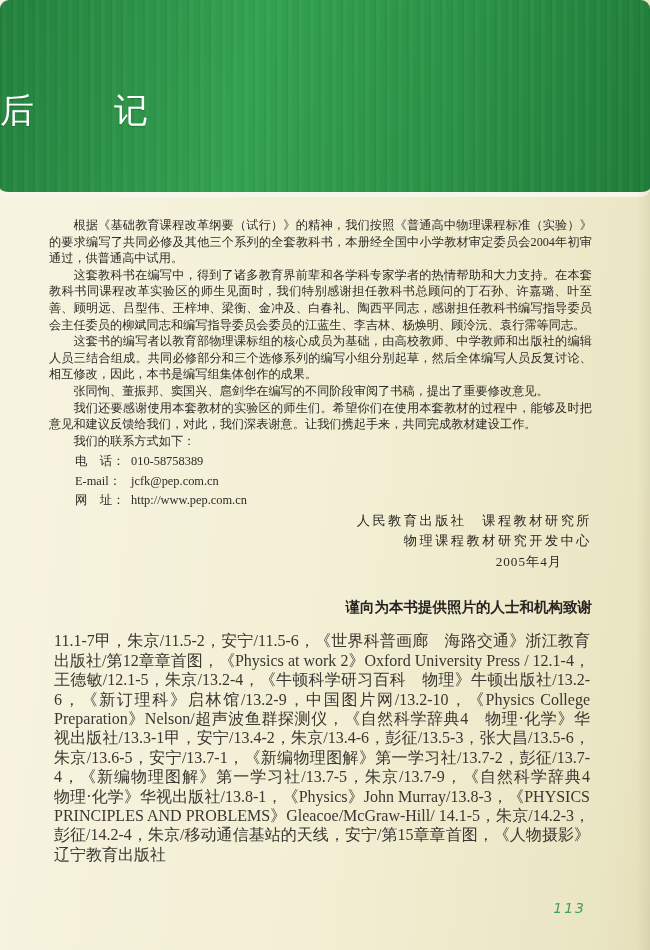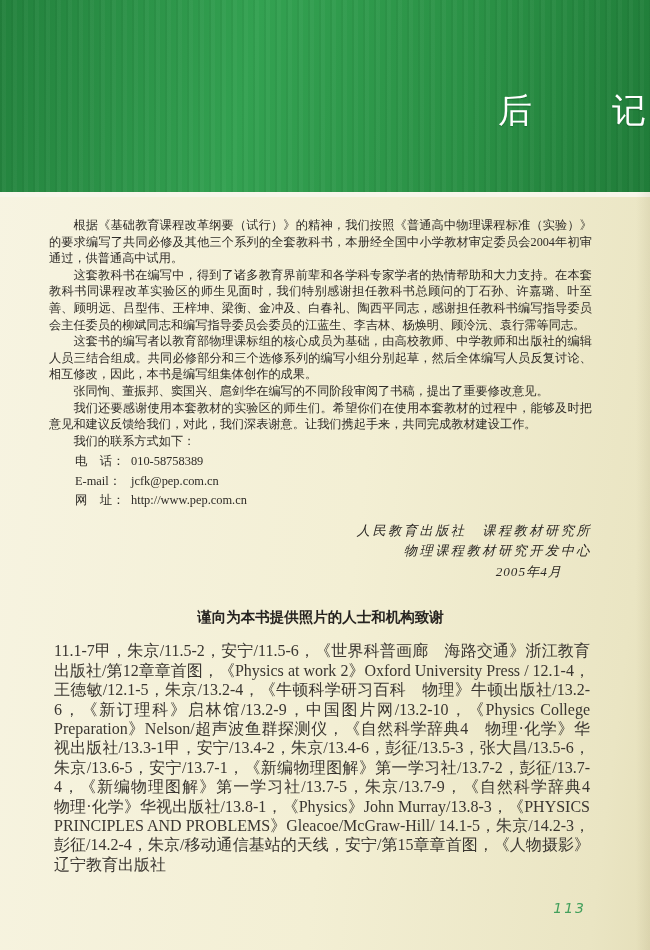--- a/index.html
+++ b/index.html
@@ -10,52 +10,52 @@
     font-family:"Liberation Serif",serif;
     color:#2e2b27;
     overflow:hidden;
   }
   .header {
     height:192px;
     background:
       repeating-linear-gradient(90deg, rgba(0,40,10,0.05) 0 2px, rgba(255,255,255,0.03) 2px 6px, rgba(0,0,0,0) 6px 11px),
       linear-gradient(100deg,#23813d 0%,#33a151 38%,#2a9045 72%,#207c39 100%);
     border-bottom:5px solid #f8f6ea;
-    text-align:right;
+    text-align:left;
+    border-radius:9px;
   }
   .page-title {
     margin:0; padding-top:88px;
     color:#ffffff;
     font-size:34px; font-weight:normal;
     letter-spacing:4px;
     font-family:"Liberation Serif",serif;
     text-shadow:0 1px 1px rgba(0,60,20,0.35);
   }
   .content { padding:20px 58px 0 49px; }
   .body-par {
     margin:0;
     font-size:12.2px; line-height:16.6px;
     text-align:justify; text-indent:2em;
   }
   .contact { margin:3px 0 0 26px; }
   .contact-row { font-size:12.4px; line-height:19.5px; }
   .contact-label { display:inline-block; min-width:56px; }
   .signature {
-    margin-top:10px;
+    margin-top:0;
     text-align:right;
-    font-style:italic;
     font-size:13.2px; line-height:20.5px;
     letter-spacing:2.5px;
     color:#2c2925;
   }
   .signature .sig-date { letter-spacing:1px; padding-right:30px; }
   .ack { margin-top:26px; }
   .ack-title {
     margin:0;
-    text-align:center;
+    text-align:right;
     font-family:"Liberation Sans",sans-serif;
     font-weight:bold;
     font-size:14.5px;
     color:#262320;
   }
   .credits {
     margin:14px 2px 0 5px;
     font-size:16px; line-height:19.4px;
     text-align:justify;
     color:#3a3631;

